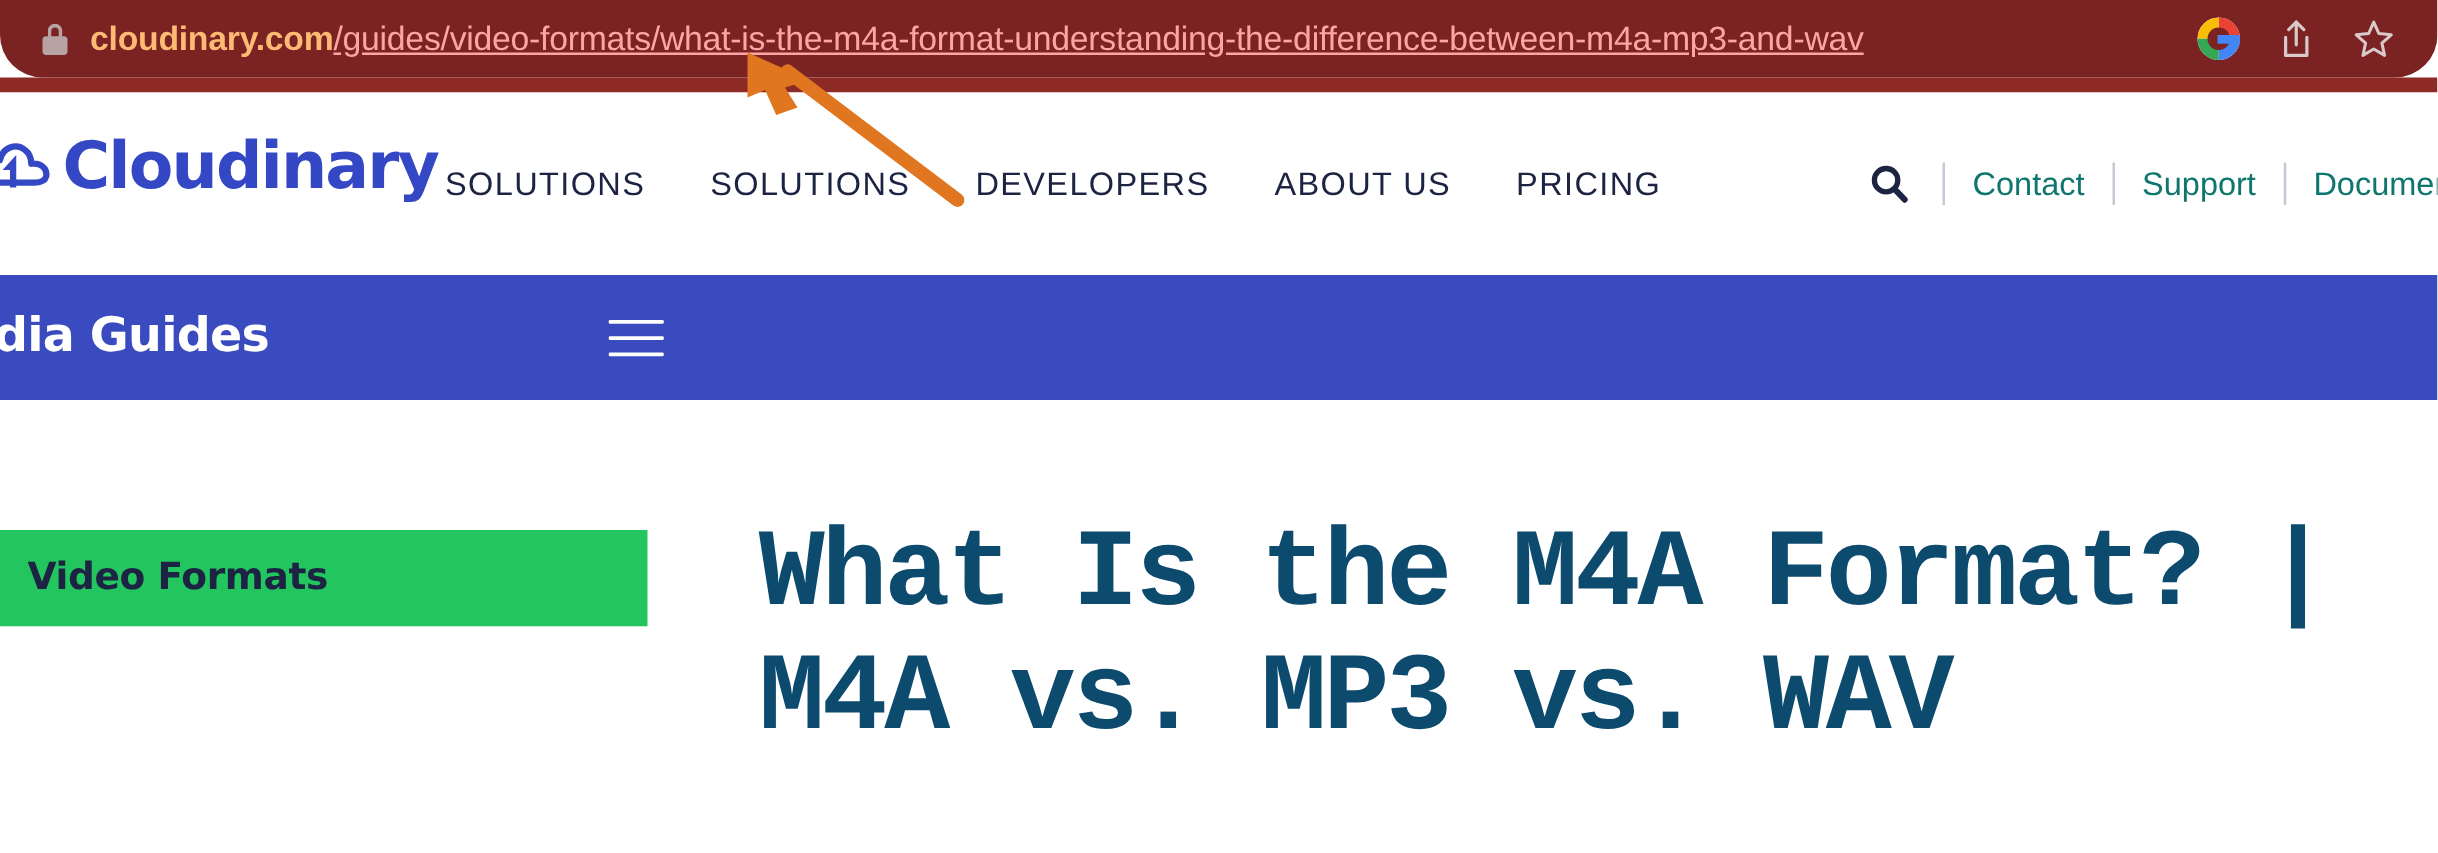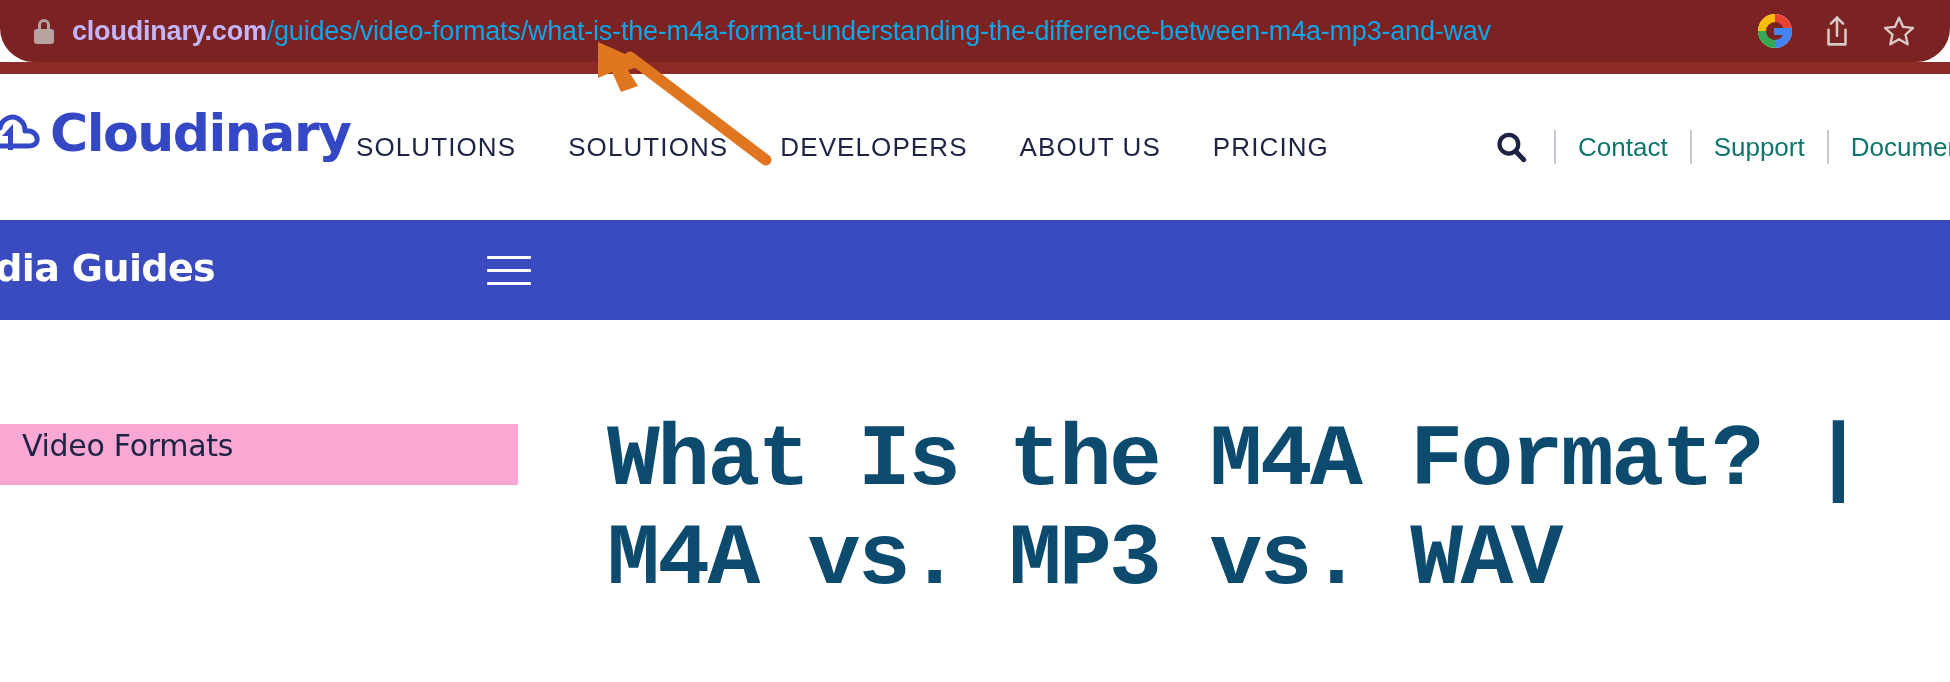--- a/index.html
+++ b/index.html
@@ -25,22 +25,22 @@
     position:absolute;left:0;bottom:0;width:20px;height:15px;background:#b8a3a3;border-radius:3px;
   }
   .lock .shackle{
     position:absolute;left:4px;top:1px;width:12px;height:12px;border:3px solid #b8a3a3;
     border-bottom:none;border-radius:7px 7px 0 0;box-sizing:border-box;
   }
   #url-text{
     font-size:27px;letter-spacing:-0.2px;white-space:nowrap;overflow:hidden;flex:1 1 auto;
     line-height:62px;
   }
-  #url-text .host{color:#c4b5fd;font-weight:bold;}
-  #url-text .path{color:#0ea5e9;font-weight:normal;}
+  #url-text .host{color:#fdba74;font-weight:bold;}
+  #url-text .path{color:#fca5a5;font-weight:normal;text-decoration:underline;}
   #urlbar-icons{display:flex;align-items:center;gap:30px;flex:0 0 auto;margin-left:22px;}
   .gicon{width:34px;height:34px;border-radius:50%;position:relative;overflow:hidden;background:#fff;}
   .gicon .q{position:absolute;width:17px;height:17px;}
   .gicon .q1{left:17px;top:0;background:#ea4335;}
   .gicon .q2{left:0;top:0;background:#fbbc05;}
   .gicon .q3{left:0;top:17px;background:#34a853;}
   .gicon .q4{left:17px;top:17px;background:#4285f4;}
   .gicon .hole{position:absolute;left:8px;top:8px;width:18px;height:18px;border-radius:50%;background:#7b2222;}
   .gicon .bar{position:absolute;left:16px;top:14px;width:18px;height:7px;background:#4285f4;}
   svg.ico{display:block;}
@@ -91,22 +91,22 @@
   #hamburger span:last-child{margin-bottom:0;}
 
   
   #content{
     position:absolute;left:0;top:320px;width:1950px;height:362px;background:#ffffff;
   }
   #sidebar{
     position:absolute;left:0;top:0;width:518px;
   }
   .side-card{
-    background:#f9a8d4;box-sizing:border-box;padding:4px 26px 20px 22px;margin-bottom:10px;
-    color:#1c2343;font-weight:normal;font-size:30px;line-height:1.22;letter-spacing:-0.3px;
+    background:#22c55e;box-sizing:border-box;padding:20px 26px 20px 22px;margin-bottom:10px;
+    color:#1c2343;font-weight:bold;font-size:30px;line-height:1.22;letter-spacing:-0.3px;
     cursor:pointer;font-family:"DejaVu Sans",sans-serif;
   }
   #side-card-0{margin-top:104px;}
   #heading{
     position:absolute;left:607px;top:33px;width:1300px;
     font-size:88px;font-weight:bold;color:#0c4a6e;line-height:1.12;letter-spacing:-2.6px;
     font-family:Liberation Mono, monospace;
   }
 
   

